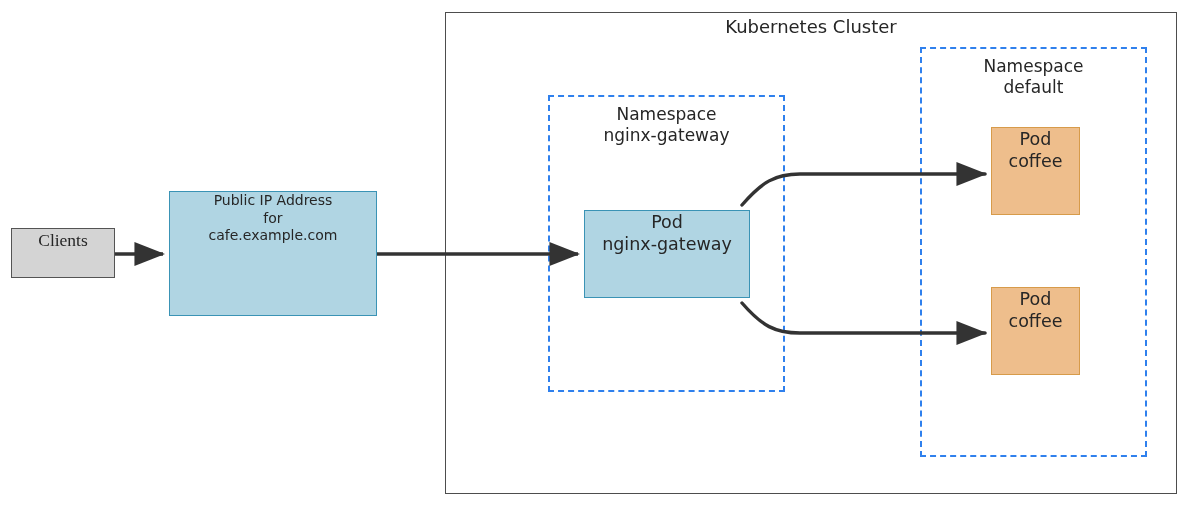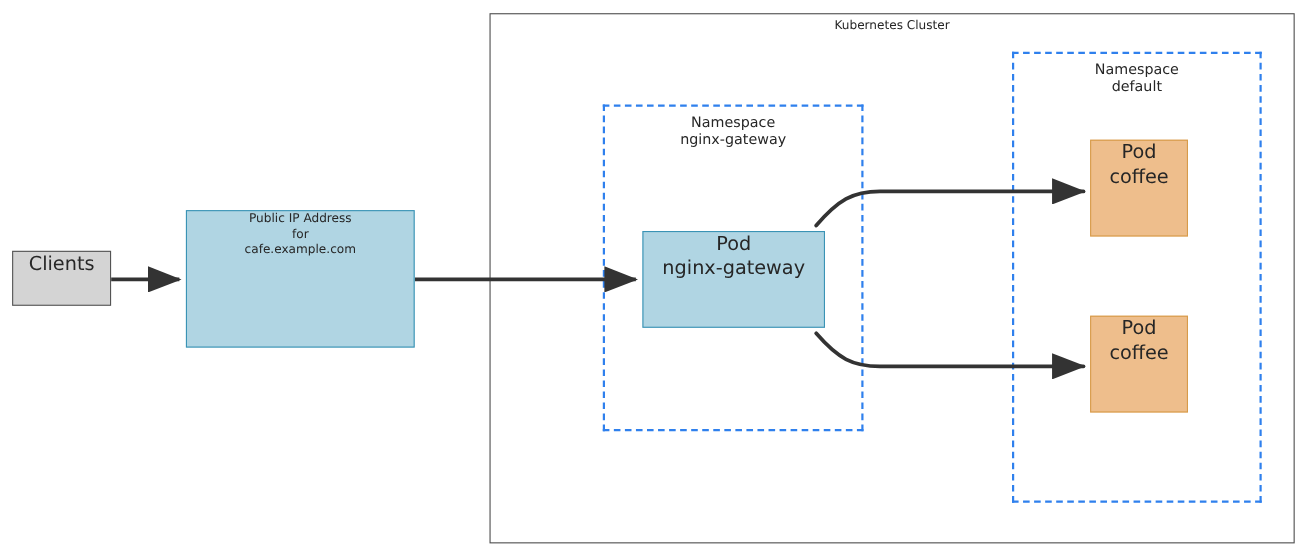--- a/index.html
+++ b/index.html
@@ -37,55 +37,56 @@
   .node-label {
     display: block;
     white-space: pre-line;
     padding: 0 4px;
   }
 
   
   #clients-node {
     left: 11px;
     top: 228px;
-    width: 90px;
+    width: 104px;
     height: 50px;
     background: #d4d4d4;
     border: 1.4px solid #545454;
     font-size: 17.5px;
+    font-family: Liberation Serif, serif;
   }
 
   
   #public-ip-node {
     left: 169px;
     top: 191px;
     width: 208px;
     height: 125px;
     background: #b0d5e3;
     border: 1.4px solid #3a93b5;
-    font-size: 11px;
+    font-size: 14px;
   }
 
   
   #cluster-boundary {
     left: 445px;
     top: 12px;
     width: 732px;
     height: 482px;
     border: 1.6px solid #4d4d4d;
     background: transparent;
     display: block;
   }
   #cluster-title {
     position: absolute;
     left: 445px;
     top: 16px;
     width: 732px;
     text-align: center;
-    font-size: 11px;
+    font-size: 18px;
     color: #262626;
   }
 
   
   .namespace-box {
     position: absolute;
     box-sizing: border-box;
     border: 2px dashed #2f80ed;
     background: transparent;
   }
@@ -97,21 +98,21 @@
   }
   #namespace-default-box {
     left: 920px;
     top: 47px;
     width: 227px;
     height: 410px;
   }
   .namespace-title {
     position: absolute;
     text-align: center;
-    font-size: 13px;
+    font-size: 17px;
     color: #262626;
     line-height: 1.26;
     white-space: pre-line;
   }
   #namespace-nginx-gateway-title {
     left: 548px;
     top: 104px;
     width: 237px;
   }
   #namespace-default-title {

